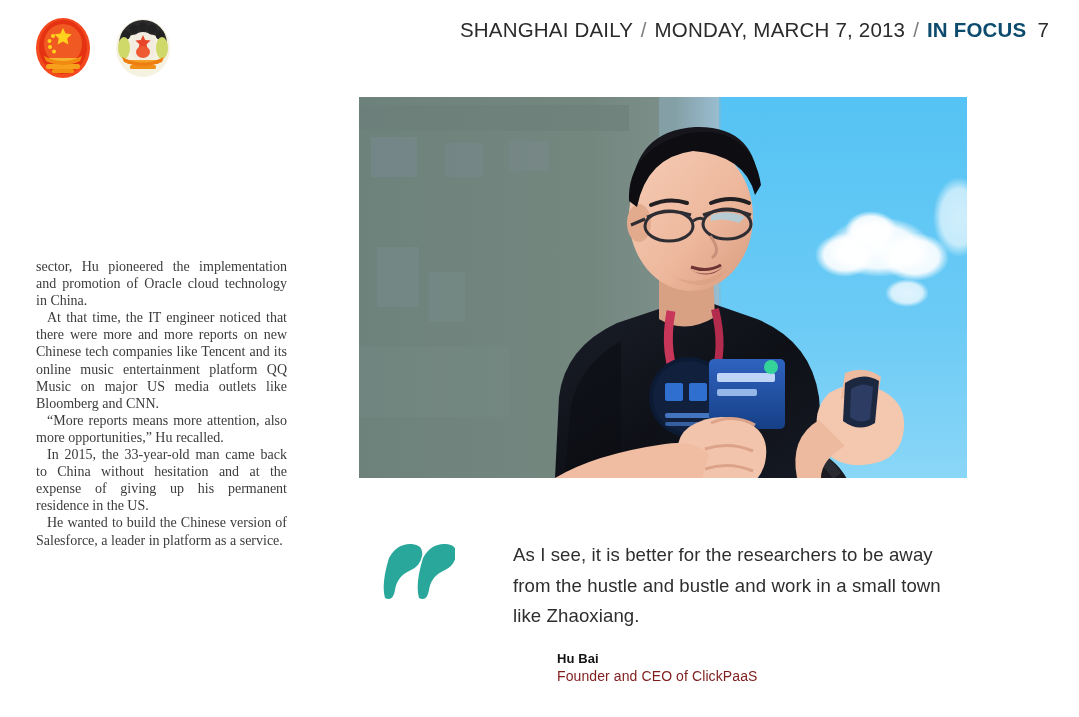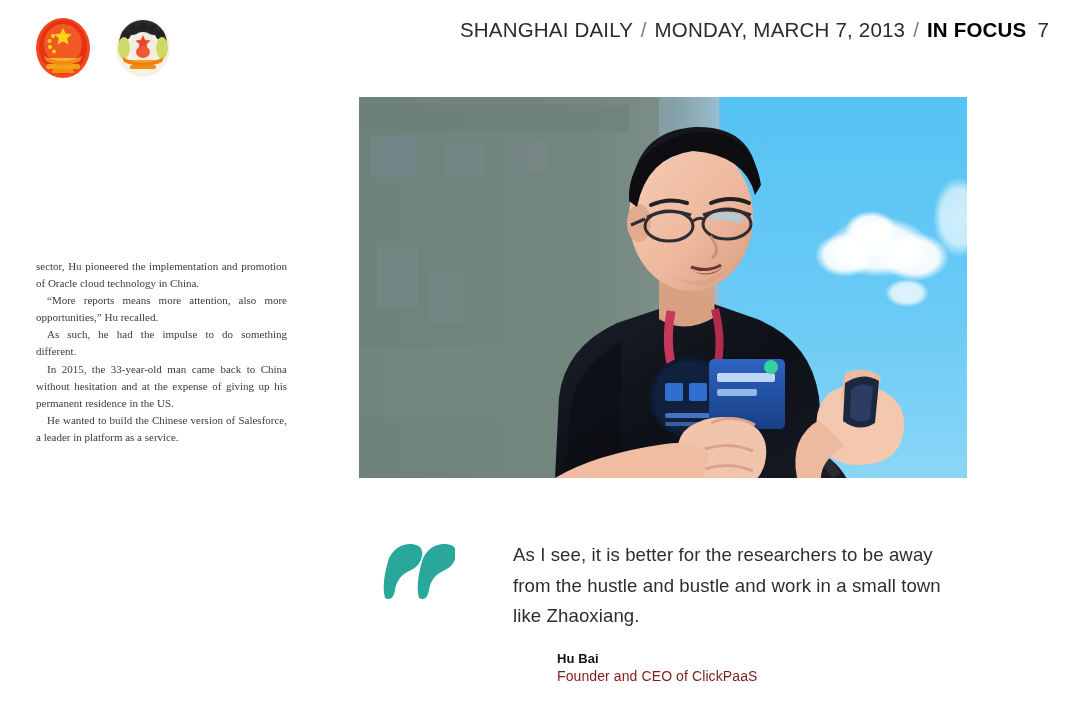--- a/index.html
+++ b/index.html
@@ -36,31 +36,31 @@
     position: absolute;
     right: 30px;
     top: 18px;
     font-size: 20.5px;
     letter-spacing: 0.2px;
     color: #2b2b2b;
     white-space: nowrap;
     font-weight: 400;
   }
   .masthead .sep { color: #7d7d7d; padding: 0 2px; }
-  .masthead .infocus { font-weight: 700; color: #000000; }
+  .masthead .infocus { font-weight: 700; color: #0c4a6e; }
   .masthead .pageno { font-weight: 400; color: #2b2b2b; padding-left: 5px; }
 
   
   .story-column {
     position: absolute;
     left: 36px;
     top: 258px;
     width: 251px;
     font-family: "Liberation Serif", serif;
-    font-size: 11px;
+    font-size: 14px;
     line-height: 17.1px;
     color: #3b3b3b;
     text-align: justify;
     -webkit-font-smoothing: none;
   }
   .story-column p {
     margin: 0;
     text-indent: 11px;
     text-align: justify;
   }
@@ -173,22 +173,22 @@
   <span>SHANGHAI DAILY</span>
   <span class="sep">/</span>
   <span>MONDAY, MARCH 7, 2013</span>
   <span class="sep">/</span>
   <span class="infocus">IN FOCUS</span>
   <span class="pageno">7</span>
 </div>
 
 <div class="story-column">
   <p class="first">sector, Hu pioneered the implementation and promotion of Oracle cloud technology in China.</p>
+  <p>At that time, the IT engineer noticed that there were more and more reports on new Chinese tech companies like Tencent and its online music entertainment platform QQ Music on major US media outlets like Bloomberg and CNN.</p>
   <p>“More reports means more attention, also more opportunities,” Hu recalled.</p>
-  <p>As such, he had the impulse to do something different.</p>
   <p>In 2015, the 33-year-old man came back to China without hesitation and at the expense of giving up his permanent residence in the US.</p>
   <p>He wanted to build the Chinese version of Salesforce, a leader in platform as a service.</p>
 </div>
 
 <div class="photo">
   <svg viewBox="0 0 608 381" preserveAspectRatio="none">
     <defs>
       <linearGradient id="bgGrad" x1="0" y1="0" x2="1" y2="0">
         <stop offset="0%" stop-color="#6e827c"></stop>
         <stop offset="38%" stop-color="#74877f"></stop>

